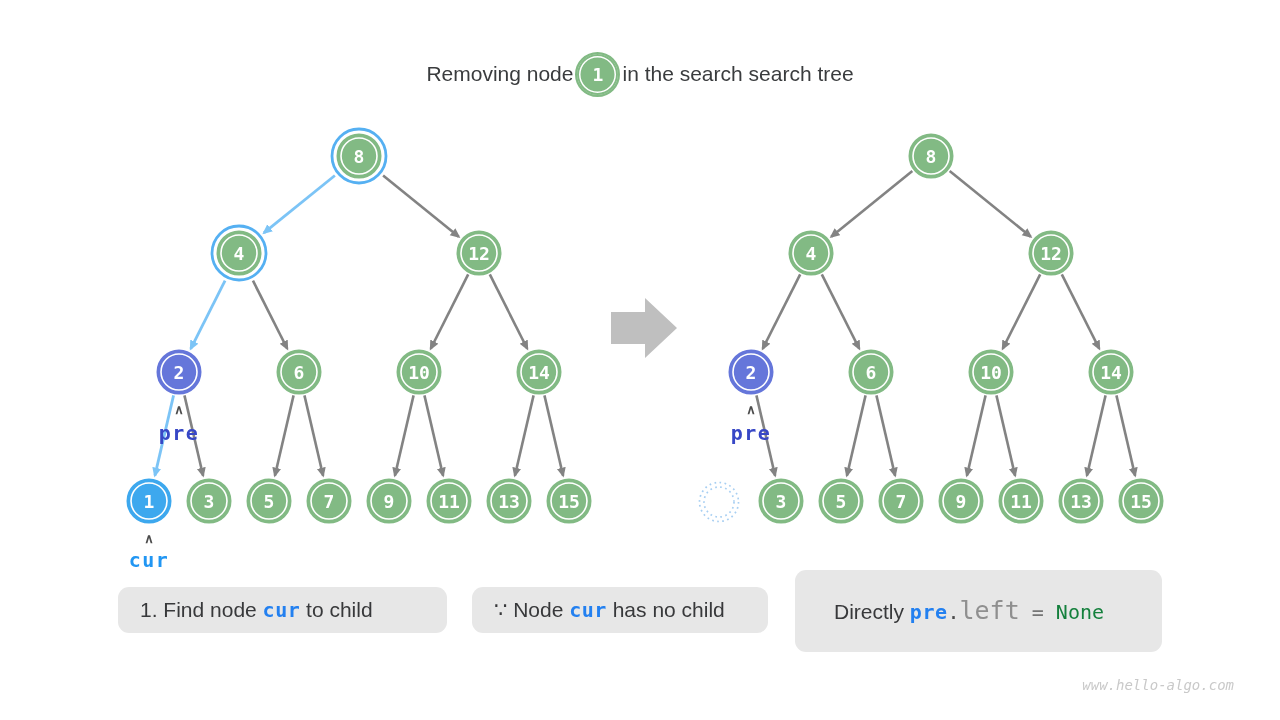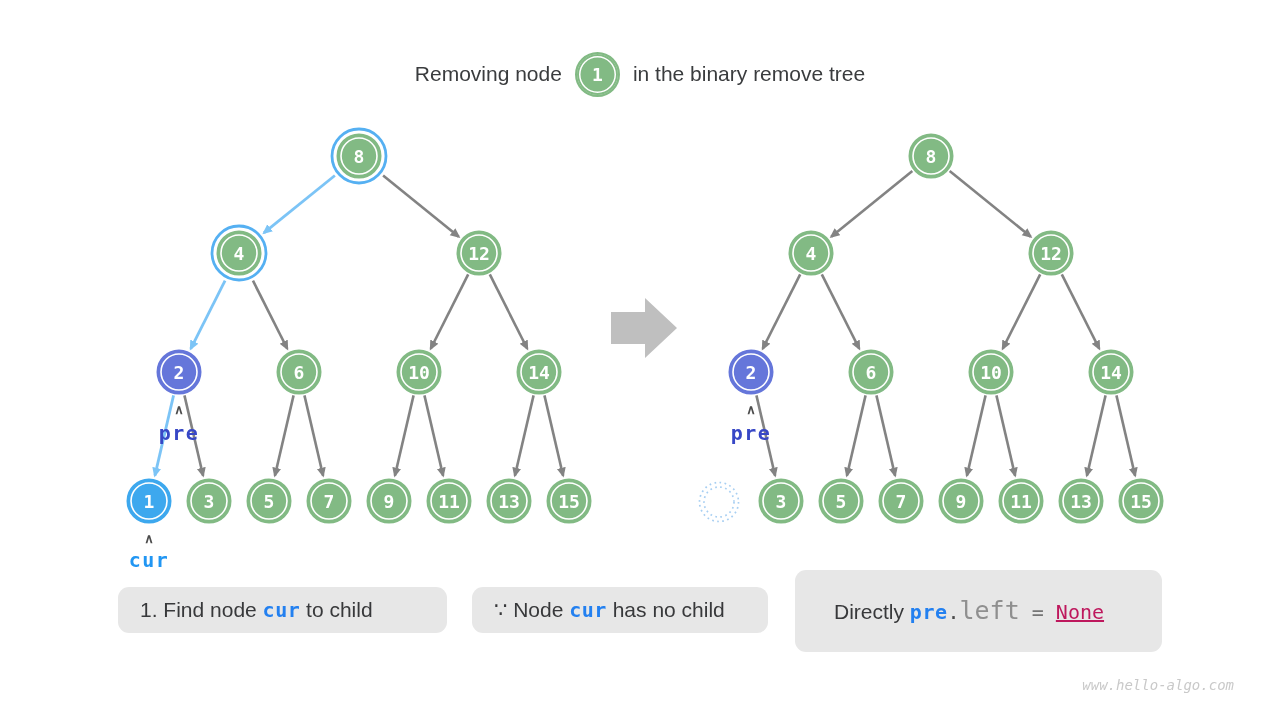--- a/index.html
+++ b/index.html
@@ -2,21 +2,21 @@
 <html><head>
 <meta charset="utf-8">
 <style>
   html,body{margin:0;padding:0;background:#ffffff;}
   .stage{
     position:relative;width:1280px;height:720px;background:#ffffff;
     font-family:"Liberation Sans",sans-serif;overflow:hidden;
   }
   .title-row{
     position:absolute;top:50px;left:0;width:100%;height:48px;
-    display:flex;align-items:center;justify-content:center;gap:13px;
+    display:flex;align-items:center;justify-content:center;gap:2px;
     font-size:21px;color:var(--text-dark);
   }
   .title-node{
     width:41px;height:41px;border-radius:50%;
     background:var(--green);border:2px solid var(--green);
     box-shadow: inset 0 0 0 2px var(--green), inset 0 0 0 3.5px #ffffff;
     display:flex;align-items:center;justify-content:center;
     color:#fff;font-family:"DejaVu Sans Mono",monospace;font-weight:bold;font-size:18px;
   }
   #diagram-svg{position:absolute;top:0;left:0;}
@@ -27,37 +27,37 @@
     padding:0 22px;box-sizing:border-box;
   }
   .caption .line{line-height:33px;white-space:nowrap;}
   .caption .kw{
     color:var(--kw);font-family:"DejaVu Sans Mono",monospace;
     font-weight:bold;font-size:20px;letter-spacing:0.5px;
   }
   .caption .dot{color:#4a4a4a;font-family:"DejaVu Sans Mono",monospace;font-size:20px;}
   .caption .code{color:#8f8f8f;font-family:"DejaVu Sans Mono",monospace;font-size:25px;}
   .caption .eq{color:#757575;font-family:"DejaVu Sans Mono",monospace;font-size:20px;}
-  .caption .none{color:#be185d;font-family:"DejaVu Sans Mono",monospace;font-size:20px;text-decoration:underline;}
+  .caption .none{color:#15803d;font-family:"DejaVu Sans Mono",monospace;font-size:20px;}
   .watermark{
     position:absolute;top:677px;right:46px;
     font-family:"DejaVu Sans Mono",monospace;font-size:14px;color:var(--watermark);font-style:italic;
   }
 </style>
 </head>
 <body>
 
 <div class="stage" style="--green: #82ba84; --indigo: #6576da; --light-blue: #3da8ee; --edge-gray: #838383; --edge-blue: #7cc4f6; --highlight-ring: #55b0f2; --ghost: #a8cff2; --pre-label: #3747c6; --cur-label: #2196f3; --caption-bg: #e7e7e7; --caption-text: #38393b; --kw: #2380f0; --arrow: #bfbfbf; --text-dark: #3a3c3e; --watermark: #c9c9c9;">
 
   <div class="title-row">
     <span>Removing node</span>
     <span class="title-node">
         <span>1</span>
       </span>
-    <span>in the binary remove tree</span>
+    <span>in the search search tree</span>
   </div>
 
   <svg id="diagram-svg" width="1280" height="720" viewBox="0 0 1280 720">
     <defs id="svg-defs">
         <marker id="m-gray" markerUnits="userSpaceOnUse" markerWidth="12" markerHeight="10" refX="8" refY="4.5" orient="auto">
           <path d="M0,0 L10,4.5 L0,9 Z" fill="#838383"></path>
         </marker>
         <marker id="m-blue" markerUnits="userSpaceOnUse" markerWidth="12" markerHeight="10" refX="8" refY="4.5" orient="auto">
           <path d="M0,0 L10,4.5 L0,9 Z" fill="#7cc4f6"></path>
         </marker>

